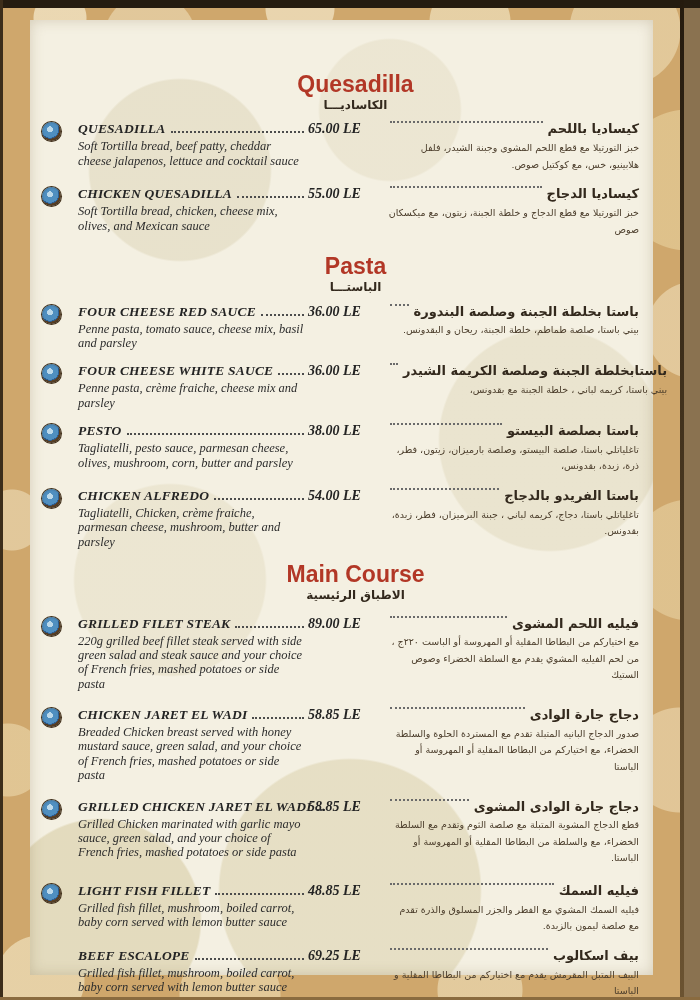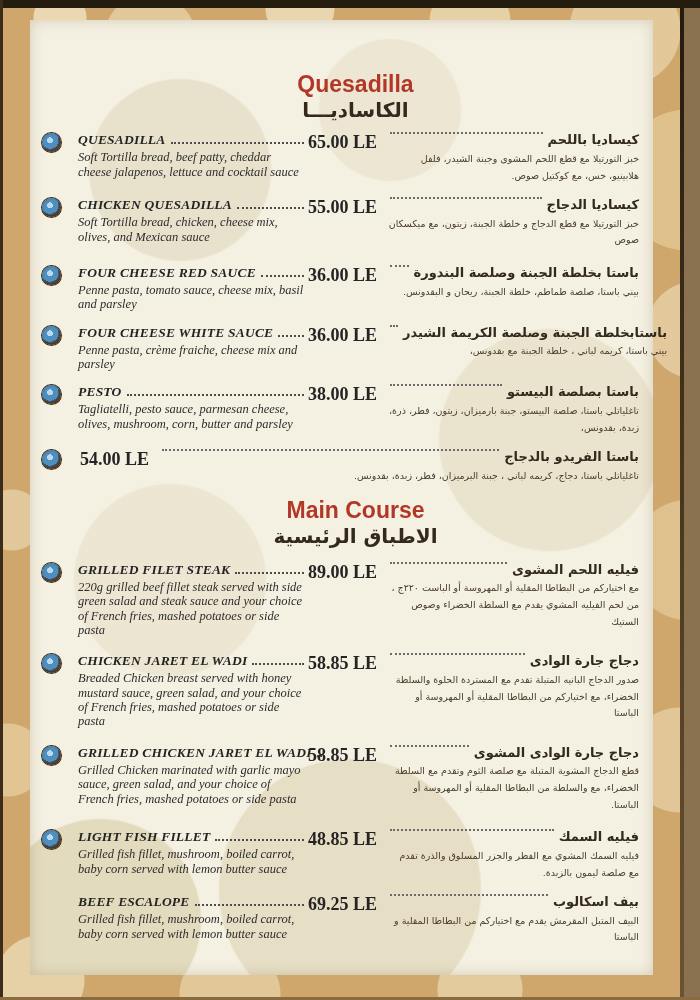--- a/index.html
+++ b/index.html
@@ -39,33 +39,33 @@
       radial-gradient(circle at 140px 560px, rgba(226,218,190,.45) 0 95px, rgba(226,218,190,0) 97px),
       radial-gradient(circle at 320px 870px, rgba(219,209,173,.55) 0 130px, rgba(219,209,173,0) 132px),
       radial-gradient(circle at 70px 900px, rgba(216,205,166,.6) 0 100px, rgba(216,205,166,0) 102px);
     box-shadow: inset 0 0 14px rgba(120,96,56,.25);
     box-sizing:border-box;
     padding:52px 14px 0 12px;
   }
 
   .sec-head{text-align:center;margin:0 0 8px 30px;}
   .sec-head .en{font-family:"Liberation Sans", sans-serif;font-weight:bold;font-size:23px;color:#b23726;line-height:1.1;}
-  .sec-head .ar{font-family:"DejaVu Sans", sans-serif;font-weight:bold;font-size:20px;color:#33291d;line-height:1.35;}
+  .sec-head .ar{font-family:"DejaVu Sans", sans-serif;font-weight:bold;font-size:12px;color:#33291d;line-height:1.35;}
 
   .item{display:flex;align-items:flex-start;margin-bottom:13px;}
   .bullet-col{width:36px;flex:0 0 36px;padding-top:1px;}
   .seal{display:block;width:19px;height:19px;border-radius:50%;
     background:radial-gradient(circle at 42% 38%, #bcd9ea 0 18%, #4f8fc0 19% 52%, #2d5f94 53% 58%, #5a4126 59% 100%);
     box-shadow:0 0 0 1px #3e2d18, inset 0 0 2px rgba(0,0,0,.5);}
   .en-col{width:228px;flex:0 0 228px;}
   .name-row{display:flex;align-items:baseline;}
   .name{font-style:italic;font-weight:bold;font-size:13.5px;color:#242424;letter-spacing:.2px;white-space:nowrap;}
   .dots{flex:1 1 auto;border-bottom:2px dotted #4c4c4c;margin:0 2px 3px 5px;min-width:8px;}
   .desc{font-style:italic;font-size:12.5px;color:#2c2c2c;line-height:1.15;margin-top:2px;}
-  .price-col{width:80px;flex:0 0 80px;font-weight:bold;font-size:18px;color:#242424;padding-left:2px;}
+  .price-col{width:80px;flex:0 0 80px;font-style:italic;font-weight:bold;font-size:14px;color:#242424;padding-left:2px;}
   .ar-col{flex:1 1 auto;direction:rtl;text-align:right;font-family:"DejaVu Sans", sans-serif;}
   .ar-name-row{display:flex;align-items:flex-start;}
   .ar-name{font-weight:bold;font-size:13px;color:#33291d;white-space:nowrap;line-height:1.2;}
   .ar-col .dots{border-bottom:2px dotted #6a6a6a;margin:0 5px 3px 2px;}
   .ar-desc{font-size:9.5px;color:#4a3c2a;line-height:1.75;margin-top:3px;}
 
   .sp-q{margin-top:0;}
   .sp-pasta{margin-top:2px;}
   .sp-main{margin-top:6px;margin-bottom:12px;}
   .mb-lg{margin-bottom:16px;margin-top:6px;}
@@ -121,20 +121,24 @@
       <div class="price-col">55.00 LE</div>
       <div class="ar-col">
         <div class="ar-name-row">
             <span class="ar-name">كيساديا الدجاج</span>
             <span class="dots"></span>
           </div>
         <div class="ar-desc">خبز التورتيلا مع قطع الدجاج و خلطة الجبنة، زيتون، مع ميكسكان صوص</div>
       </div>
     </div>
 
+    <div class="sec-head sp-pasta">
+      <div class="en">Pasta</div>
+      <div class="ar">الباستـــا</div>
+    </div>
 
     <div class="item">
       <div class="bullet-col">
           <span class="seal"></span>
         </div>
       <div class="en-col">
         <div class="name-row">
             <span class="name">FOUR CHEESE RED SAUCE</span>
             <span class="dots"></span>
           </div>
@@ -181,28 +185,35 @@
             <span class="dots"></span>
           </div>
         <div class="desc">Tagliatelli, pesto sauce, parmesan cheese, olives, mushroom, corn, butter and parsley</div>
       </div>
       <div class="price-col">38.00 LE</div>
       <div class="ar-col">
         <div class="ar-name-row">
             <span class="ar-name">باستا بصلصة البيستو</span>
             <span class="dots"></span>
           </div>
-        <div class="ar-desc">تاغلياتلي باستا، صلصة البيستو، جبنة بارميزان، زيتون، فطر، ذرة، زبدة، بقدونس،</div>
-      </div>
-    </div>
-
-    <div class="item">
-      <div class="bullet-col">
-          <span class="seal"></span>
-        </div>
+        <div class="ar-desc">تاغلياتلي باستا، صلصة البيستو، وصلصة بارميزان، زيتون، فطر، ذرة، زبدة، بقدونس،</div>
+      </div>
+    </div>
+
+    <div class="item">
+      <div class="bullet-col">
+          <span class="seal"></span>
+        </div>
+      <div class="en-col">
+        <div class="name-row">
+            <span class="name">CHICKEN ALFREDO</span>
+            <span class="dots"></span>
+          </div>
+        <div class="desc">Tagliatelli, Chicken, crème fraiche, parmesan cheese, mushroom, butter and parsley</div>
+      </div>
       <div class="price-col">54.00 LE</div>
       <div class="ar-col">
         <div class="ar-name-row">
             <span class="ar-name">باستا الفريدو بالدجاج</span>
             <span class="dots"></span>
           </div>
         <div class="ar-desc">تاغلياتلي باستا، دجاج، كريمه لباني ، جبنة البرميزان، فطر، زبدة، بقدونس.</div>
       </div>
     </div>
 

